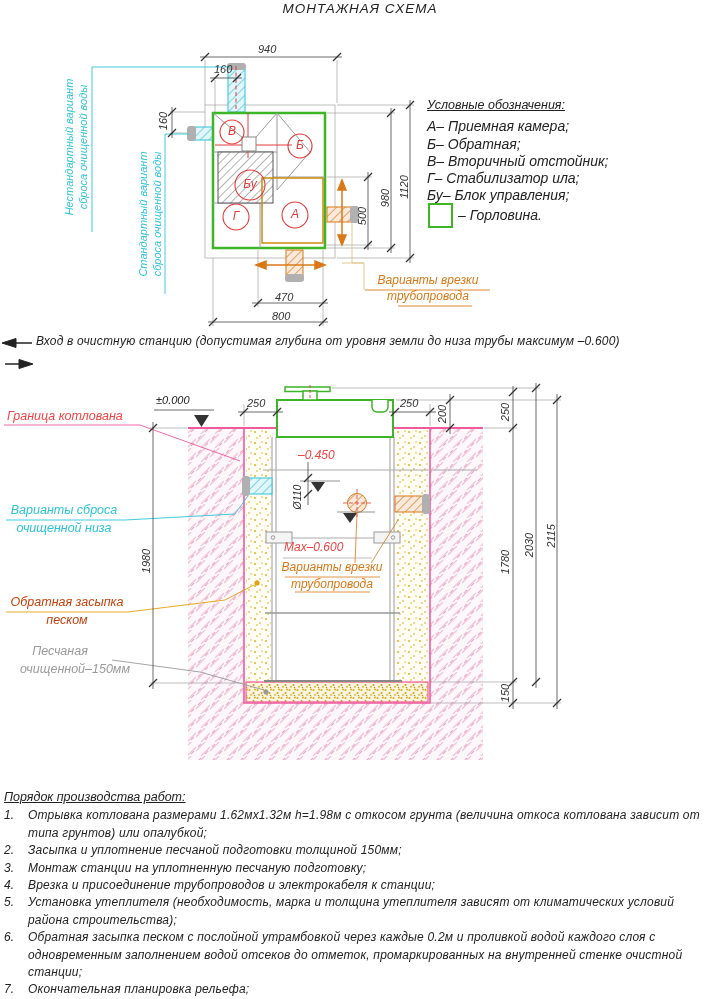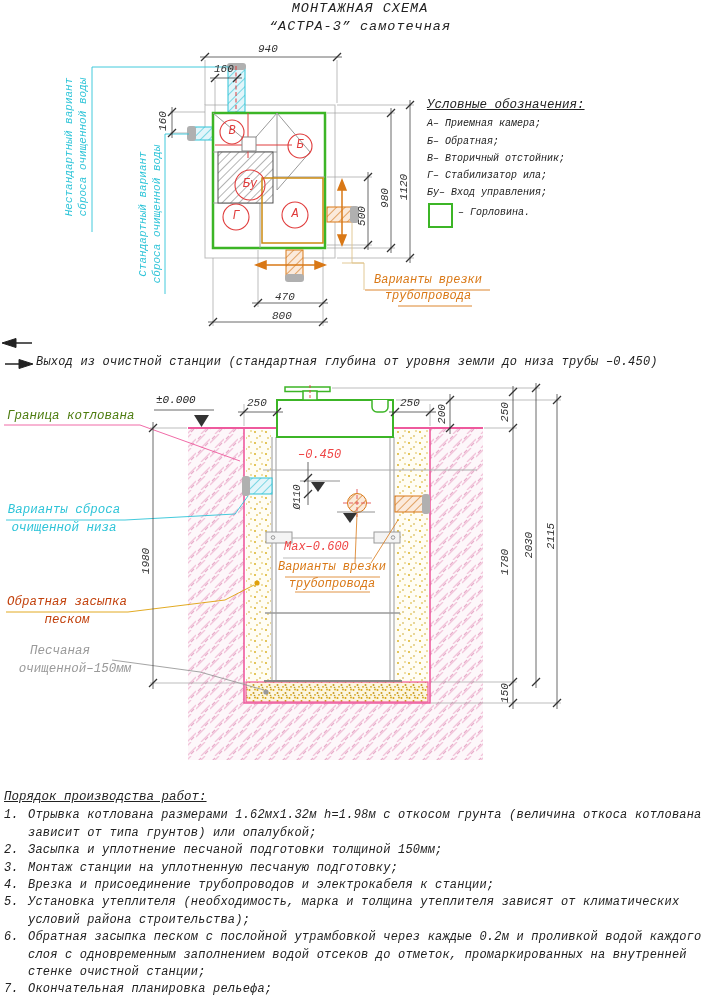--- a/index.html
+++ b/index.html
@@ -1,43 +1,43 @@
 <!DOCTYPE html>
 <html><head>
 <meta charset="utf-8">
 <style>
   html,body{margin:0;padding:0;background:#fff;}
   #canvas{position:relative;width:717px;height:999px;background:#fff;overflow:hidden;
-          font-family:Liberation Mono, monospace;}
+          font-family:Liberation Sans, sans-serif;}
   svg{position:absolute;left:0;top:0;}
   .txt{position:absolute;font-style:italic;color:#222;white-space:nowrap;line-height:1.15;}
   .s10{font-size:10.5px;}
   .s11{font-size:11px;}
   .s12{font-size:12px;}
   .s125{font-size:12.5px;}
   .s13{font-size:13.5px;letter-spacing:1px;}
   .ctr{text-align:center;white-space:nowrap;}
   .cyan{color:#2ec4d8;}
-  .pinkc{color:#4d7c0f;}
+  .pinkc{color:#ef4444;}
   .orangec{color:#d97816;}
   .sandc{color:#c2410c;}
   .grayc{color:#9a9a9a;}
   .redc{color:#e03c3c;}
   .dimc{color:#333;}
   .ltgray{color:#ef4444;}
   .rot{transform:translate(-50%,-50%) rotate(-90deg);}
   .rot2{position:absolute;width:170px;text-align:center;transform:rotate(-90deg);
         font-style:italic;font-size:11px;line-height:14px;color:#2ec4d8;}
   .ul{text-decoration:underline;}
   .neck-square{position:absolute;width:21px;height:21px;border:2.5px solid #3cb526;background:#fff;}
   .wo{position:absolute;left:4px;top:787px;width:710px;}
   .wo-item{display:flex;font-style:italic;font-size:12px;line-height:17.4px;color:#222;}
   .wo-num{width:24px;flex:none;}
   .wo-text{flex:1;letter-spacing:0.2px;}
-  .legend-item{position:absolute;left:427px;font-style:italic;font-size:10px;color:#222;white-space:nowrap;}
+  .legend-item{position:absolute;left:427px;font-style:italic;font-size:14px;color:#222;white-space:nowrap;}
 </style>
 </head>
 <body>
 
 <div id="canvas">
 
 <svg width="717" height="770" viewBox="0 0 717 770">
   <defs>
     <pattern id="hatchCyan" width="6" height="6" patternTransform="rotate(45)" patternUnits="userSpaceOnUse">
       <rect width="6" height="6" fill="#e2f5fa"></rect>
@@ -316,21 +316,20 @@
           <line x1="532" y1="686" x2="540" y2="678"></line>
       <line x1="553" y1="404" x2="561" y2="396"></line>
           <line x1="553" y1="707" x2="561" y2="699"></line>
       <line x1="149" y1="432" x2="157" y2="424"></line>
           <line x1="149" y1="687" x2="157" y2="679"></line>
     </g>
   </g>
 </svg>
 
 <div class="txt s13 ctr" style="left:180px;top:1px;width:360px;">МОНТАЖНАЯ СХЕМА</div>
-<div class="txt s13 ctr" style="left:180px;top:19px;width:360px;">“АСТРА-3” самотечная</div>
 
 <div class="rot2" style="left:-9px;top:133px;">
   <span style="display:block;">Нестандартный вариант</span>
   <span style="display:block;">сброса очищенной воды</span>
 </div>
 <div class="rot2" style="left:65px;top:200px;">
   <span style="display:block;">Стандартный вариант</span>
   <span style="display:block;">сброса очищенной воды</span>
 </div>
 
@@ -347,28 +346,28 @@
 <div class="txt s12 redc" style="left:300px;top:146px;transform:translate(-50%,-50%);">Б</div>
 <div class="txt s12 redc" style="left:250px;top:185px;transform:translate(-50%,-50%);">Бу</div>
 <div class="txt s12 redc" style="left:295px;top:215px;transform:translate(-50%,-50%);">А</div>
 <div class="txt s12 redc" style="left:236px;top:217px;transform:translate(-50%,-50%);">Г</div>
 
 <div class="txt s125 ul" style="left:427px;top:98px;">Условные обозначения:</div>
 <div class="legend-item" style="top:118px;">А– Приемная камера;</div>
 <div class="legend-item" style="top:136px;">Б– Обратная;</div>
 <div class="legend-item" style="top:153px;">В– Вторичный отстойник;</div>
 <div class="legend-item" style="top:170px;">Г– Стабилизатор ила;</div>
-<div class="legend-item" style="top:187px;">Бу– Вход управления;</div>
+<div class="legend-item" style="top:187px;">Бу– Блок управления;</div>
 <div class="neck-square" style="left:428px;top:203px;"></div>
 <div class="legend-item" style="left:458px;top:207px;">– Горловина.</div>
 
 <div class="txt s12 orangec ctr" style="left:365px;top:274px;width:126px;">Варианты врезки</div>
 <div class="txt s12 orangec ctr" style="left:365px;top:290px;width:126px;">трубопровода</div>
 
-<div class="txt s12" style="left:36px;top:356px;letter-spacing:0.2px;">Выход из очистной станции (стандартная глубина от уровня земли до низа трубы –0.450)</div>
+<div class="txt s12" style="left:36px;top:335px;letter-spacing:0.2px;">Вход в очистную станцию (допустимая глубина от уровня земли до низа трубы максимум –0.600)</div>
 
 <div class="txt s11" style="left:156px;top:394px;">±0.000</div>
 <div class="txt s125 pinkc" style="left:7px;top:409px;">Граница котлована</div>
 <div class="txt s125 cyan ctr" style="left:0px;top:503px;width:128px;">Варианты сброса</div>
 <div class="txt s125 cyan ctr" style="left:0px;top:521px;width:128px;">очищенной низа</div>
 <div class="txt s125 sandc ctr" style="left:0px;top:595px;width:134px;">Обратная засыпка</div>
 <div class="txt s125 sandc ctr" style="left:0px;top:613px;width:134px;">песком</div>
 <div class="txt s125 grayc ctr" style="left:0px;top:644px;width:120px;">Песчаная</div>
 <div class="txt s125 grayc ctr" style="left:0px;top:662px;width:150px;">очищенной–150мм</div>
 <div class="txt s12 ltgray" style="left:298px;top:449px;">–0.450</div>

